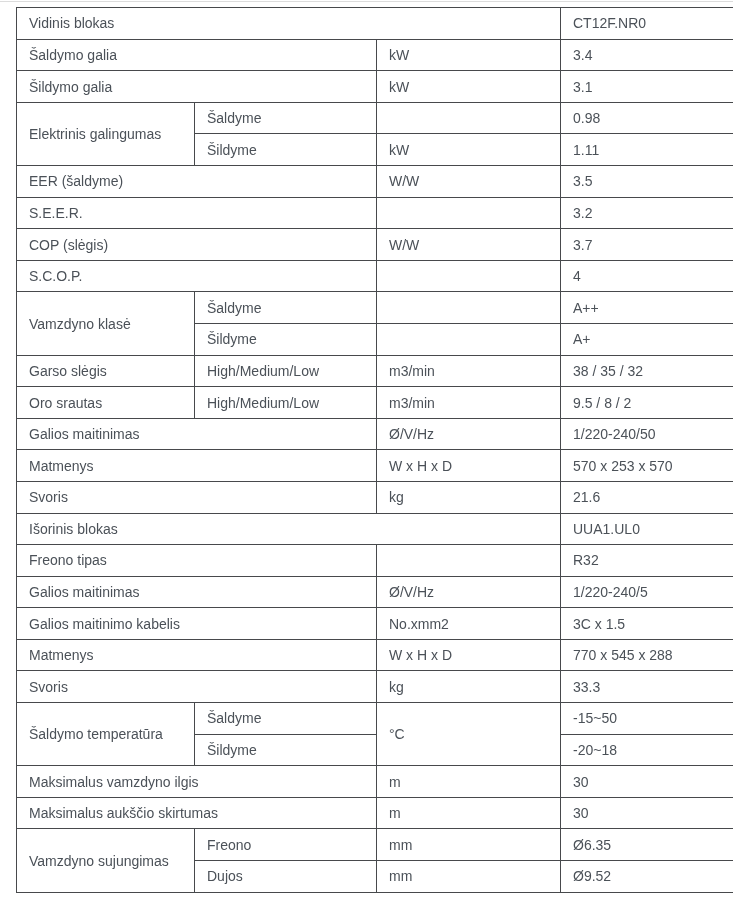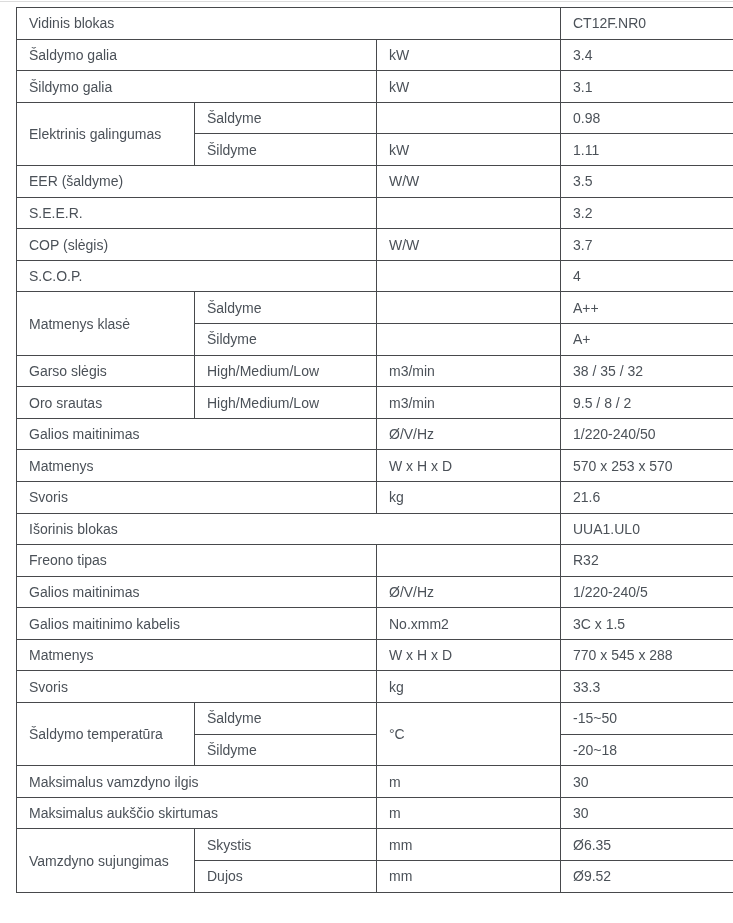--- a/index.html
+++ b/index.html
@@ -102,21 +102,21 @@
         <td colspan="2">COP (slėgis)</td>
         <td>W/W</td>
         <td>3.7</td>
       </tr>
       <tr>
         <td colspan="2">S.C.O.P.</td>
         <td></td>
         <td>4</td>
       </tr>
       <tr>
-        <td rowspan="2">Matmenys klasė</td>
+        <td rowspan="2">Vamzdyno klasė</td>
         <td>Šaldyme</td>
         <td></td>
         <td>A++</td>
       </tr>
       <tr>
         <td>Šildyme</td>
         <td></td>
         <td>A+</td>
       </tr>
       <tr>
@@ -190,21 +190,21 @@
         <td>m</td>
         <td>30</td>
       </tr>
       <tr>
         <td colspan="2">Maksimalus aukščio skirtumas</td>
         <td>m</td>
         <td>30</td>
       </tr>
       <tr>
         <td rowspan="2">Vamzdyno sujungimas</td>
-        <td>Skystis</td>
+        <td>Freono</td>
         <td>mm</td>
         <td>Ø6.35</td>
       </tr>
       <tr>
         <td>Dujos</td>
         <td>mm</td>
         <td>Ø9.52</td>
       </tr>
     </tbody>
 </table>

